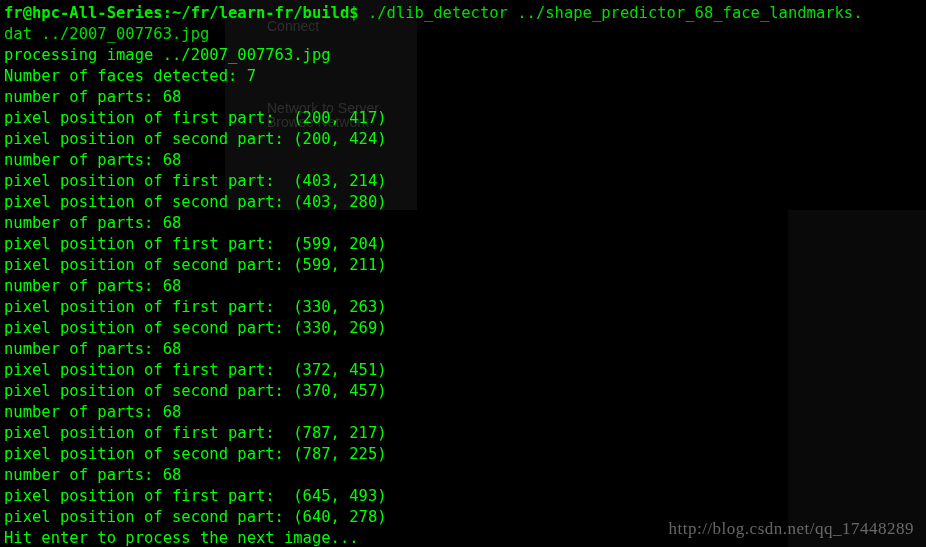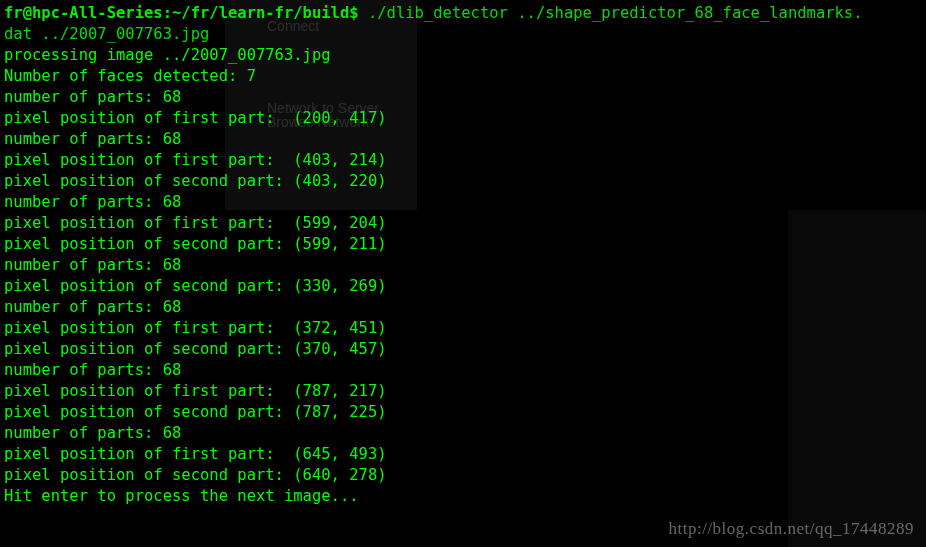--- a/index.html
+++ b/index.html
@@ -83,27 +83,29 @@
 <div class="bg-item" style="top:72px; left:267px;margin-top:40px;">Browse Network</div>
 <div class="bg-item" style="top:98px; left:267px;">Network to Server</div>
 
 <div class="terminal">
   <div class="line"><span class="prompt">fr@hpc-All-Series:~/fr/learn-fr/build$</span> <span class="cmd">./dlib_detector ../shape_predictor_68_face_landmarks.</span></div>
   <div class="line cmd">dat ../2007_007763.jpg</div>
   <div class="line">processing image ../2007_007763.jpg</div>
   <div class="line">Number of faces detected: 7</div>
   <div class="line">number of parts: 68</div>
   <div class="line">pixel position of first part:  (200, 417)</div>
+  <div class="line">pixel position of second part: (200, 424)</div>
   <div class="line">number of parts: 68</div>
   <div class="line">pixel position of first part:  (403, 214)</div>
-  <div class="line">pixel position of second part: (403, 220)</div>
+  <div class="line">pixel position of second part: (403, 280)</div>
   <div class="line">number of parts: 68</div>
   <div class="line">pixel position of first part:  (599, 204)</div>
   <div class="line">pixel position of second part: (599, 211)</div>
   <div class="line">number of parts: 68</div>
+  <div class="line">pixel position of first part:  (330, 263)</div>
   <div class="line">pixel position of second part: (330, 269)</div>
   <div class="line">number of parts: 68</div>
   <div class="line">pixel position of first part:  (372, 451)</div>
   <div class="line">pixel position of second part: (370, 457)</div>
   <div class="line">number of parts: 68</div>
   <div class="line">pixel position of first part:  (787, 217)</div>
   <div class="line">pixel position of second part: (787, 225)</div>
   <div class="line">number of parts: 68</div>
   <div class="line">pixel position of first part:  (645, 493)</div>
   <div class="line">pixel position of second part: (640, 278)</div>

